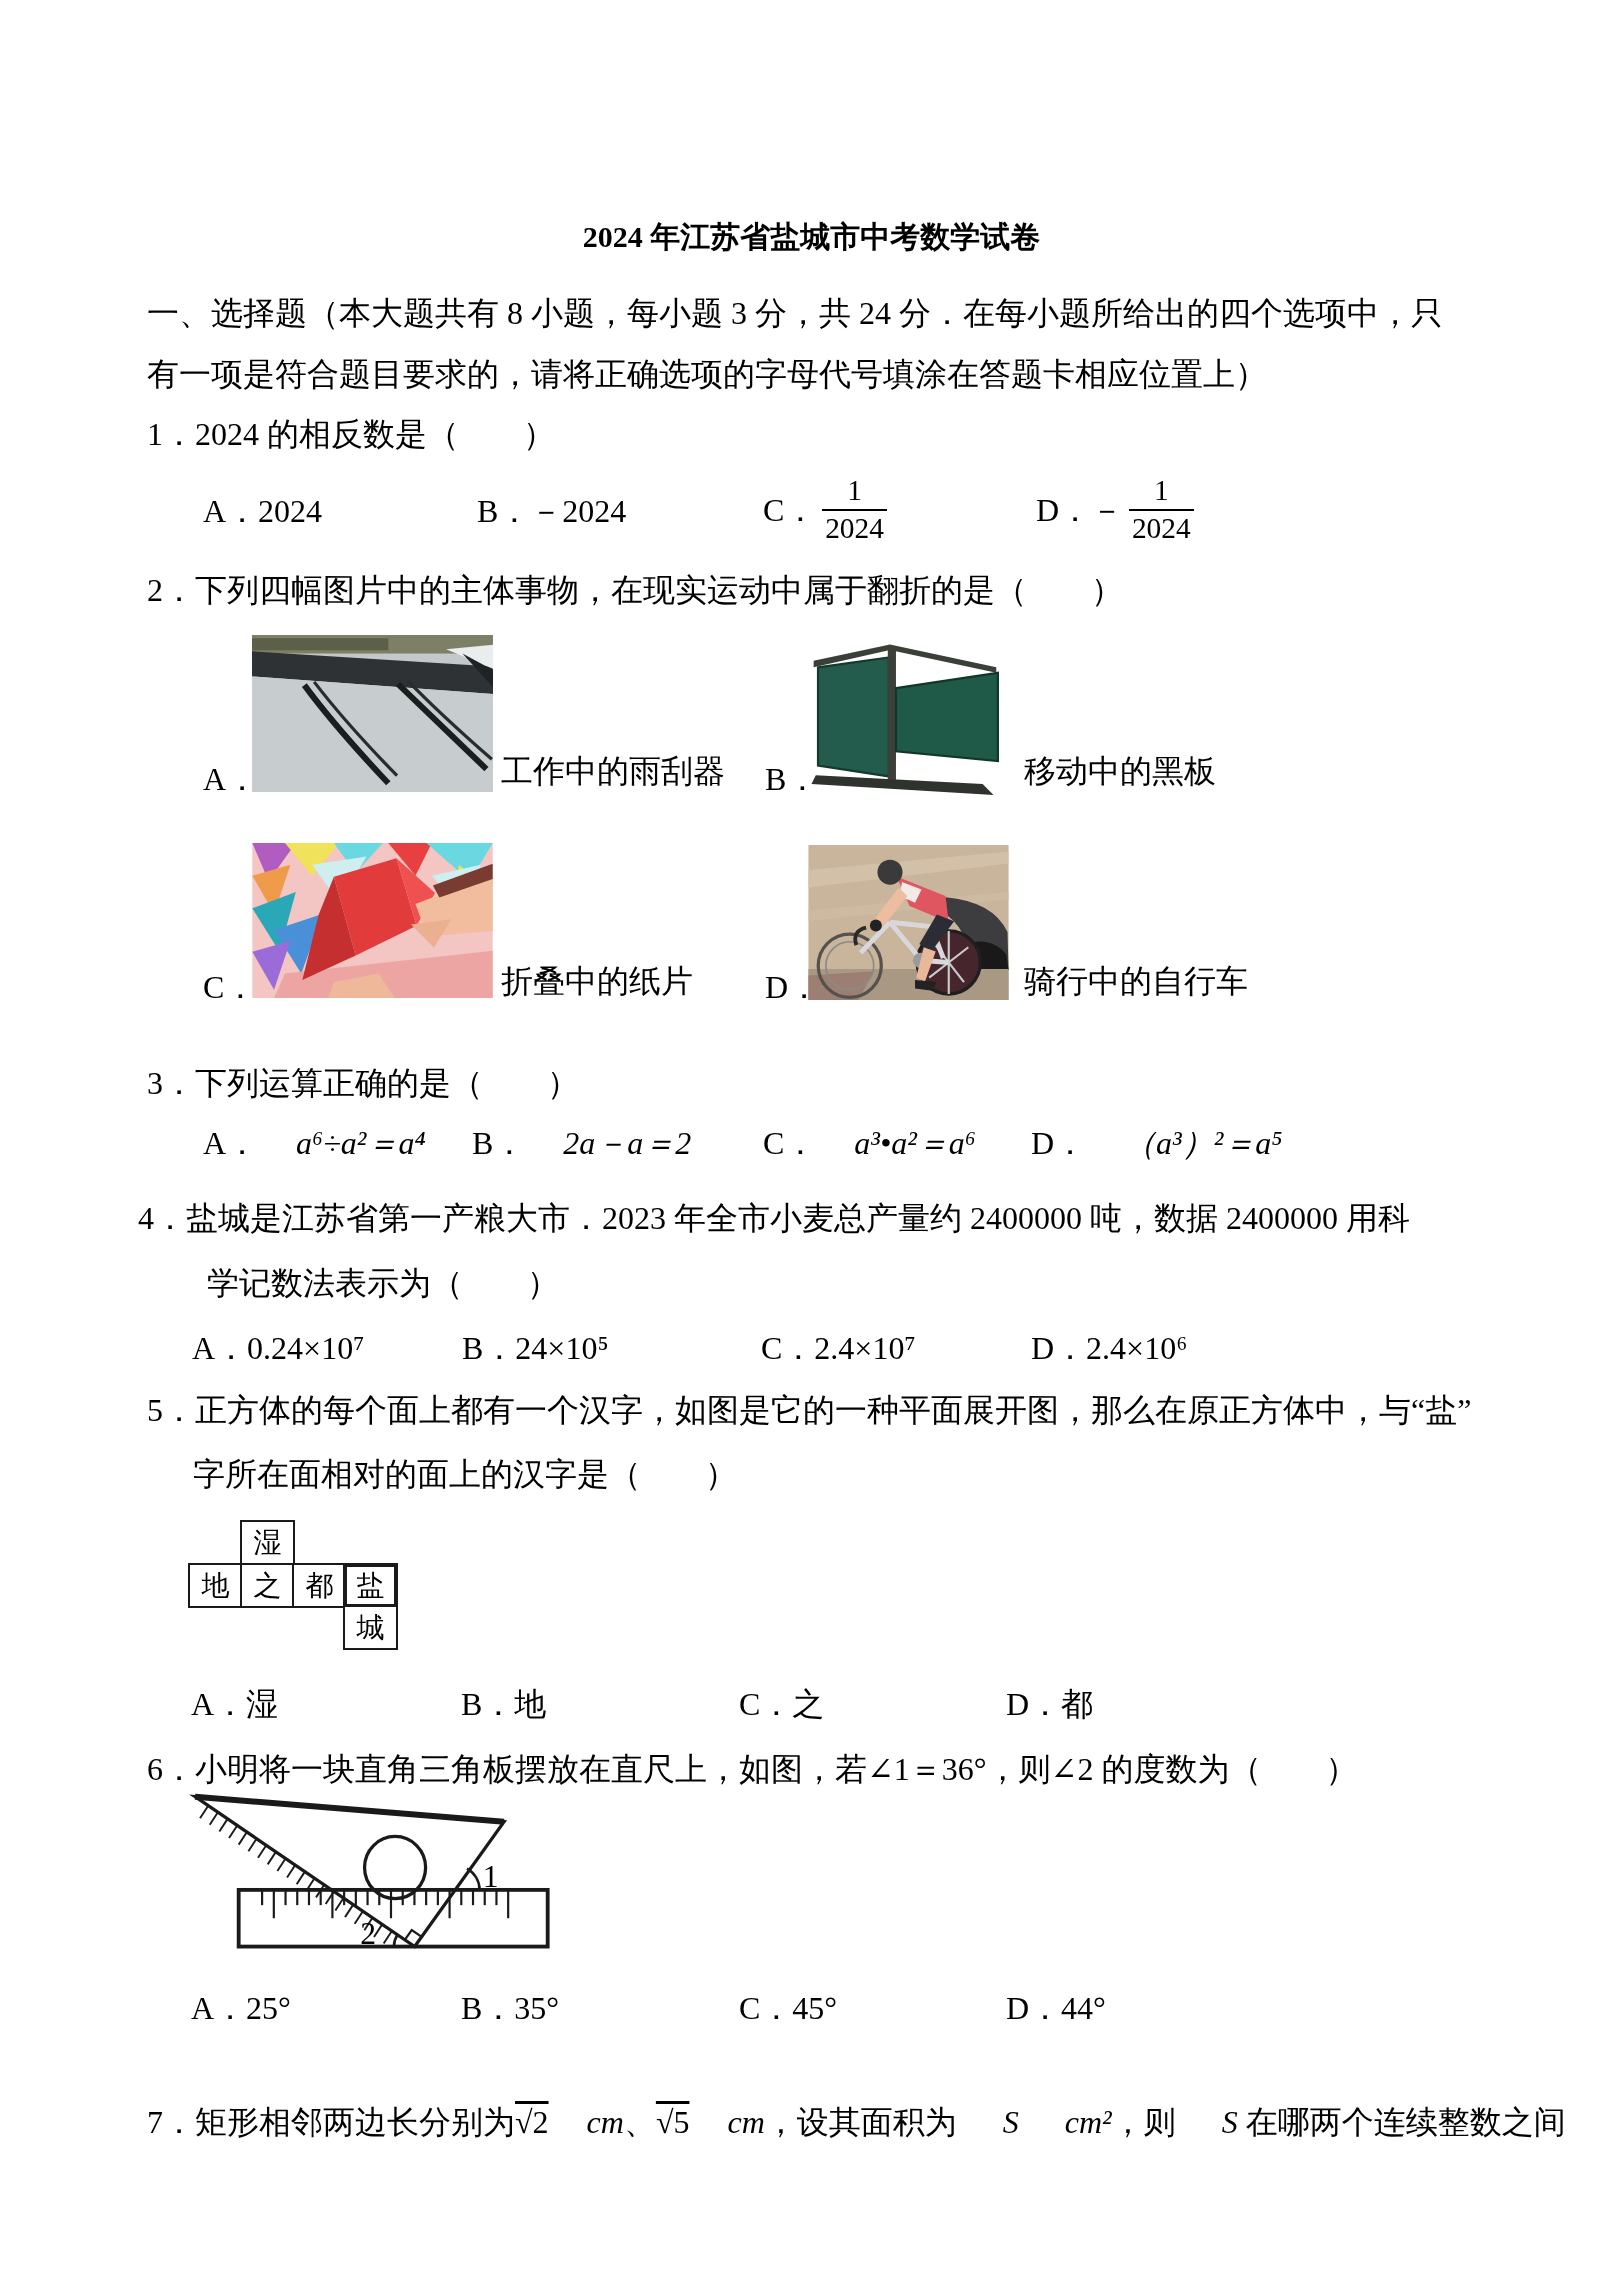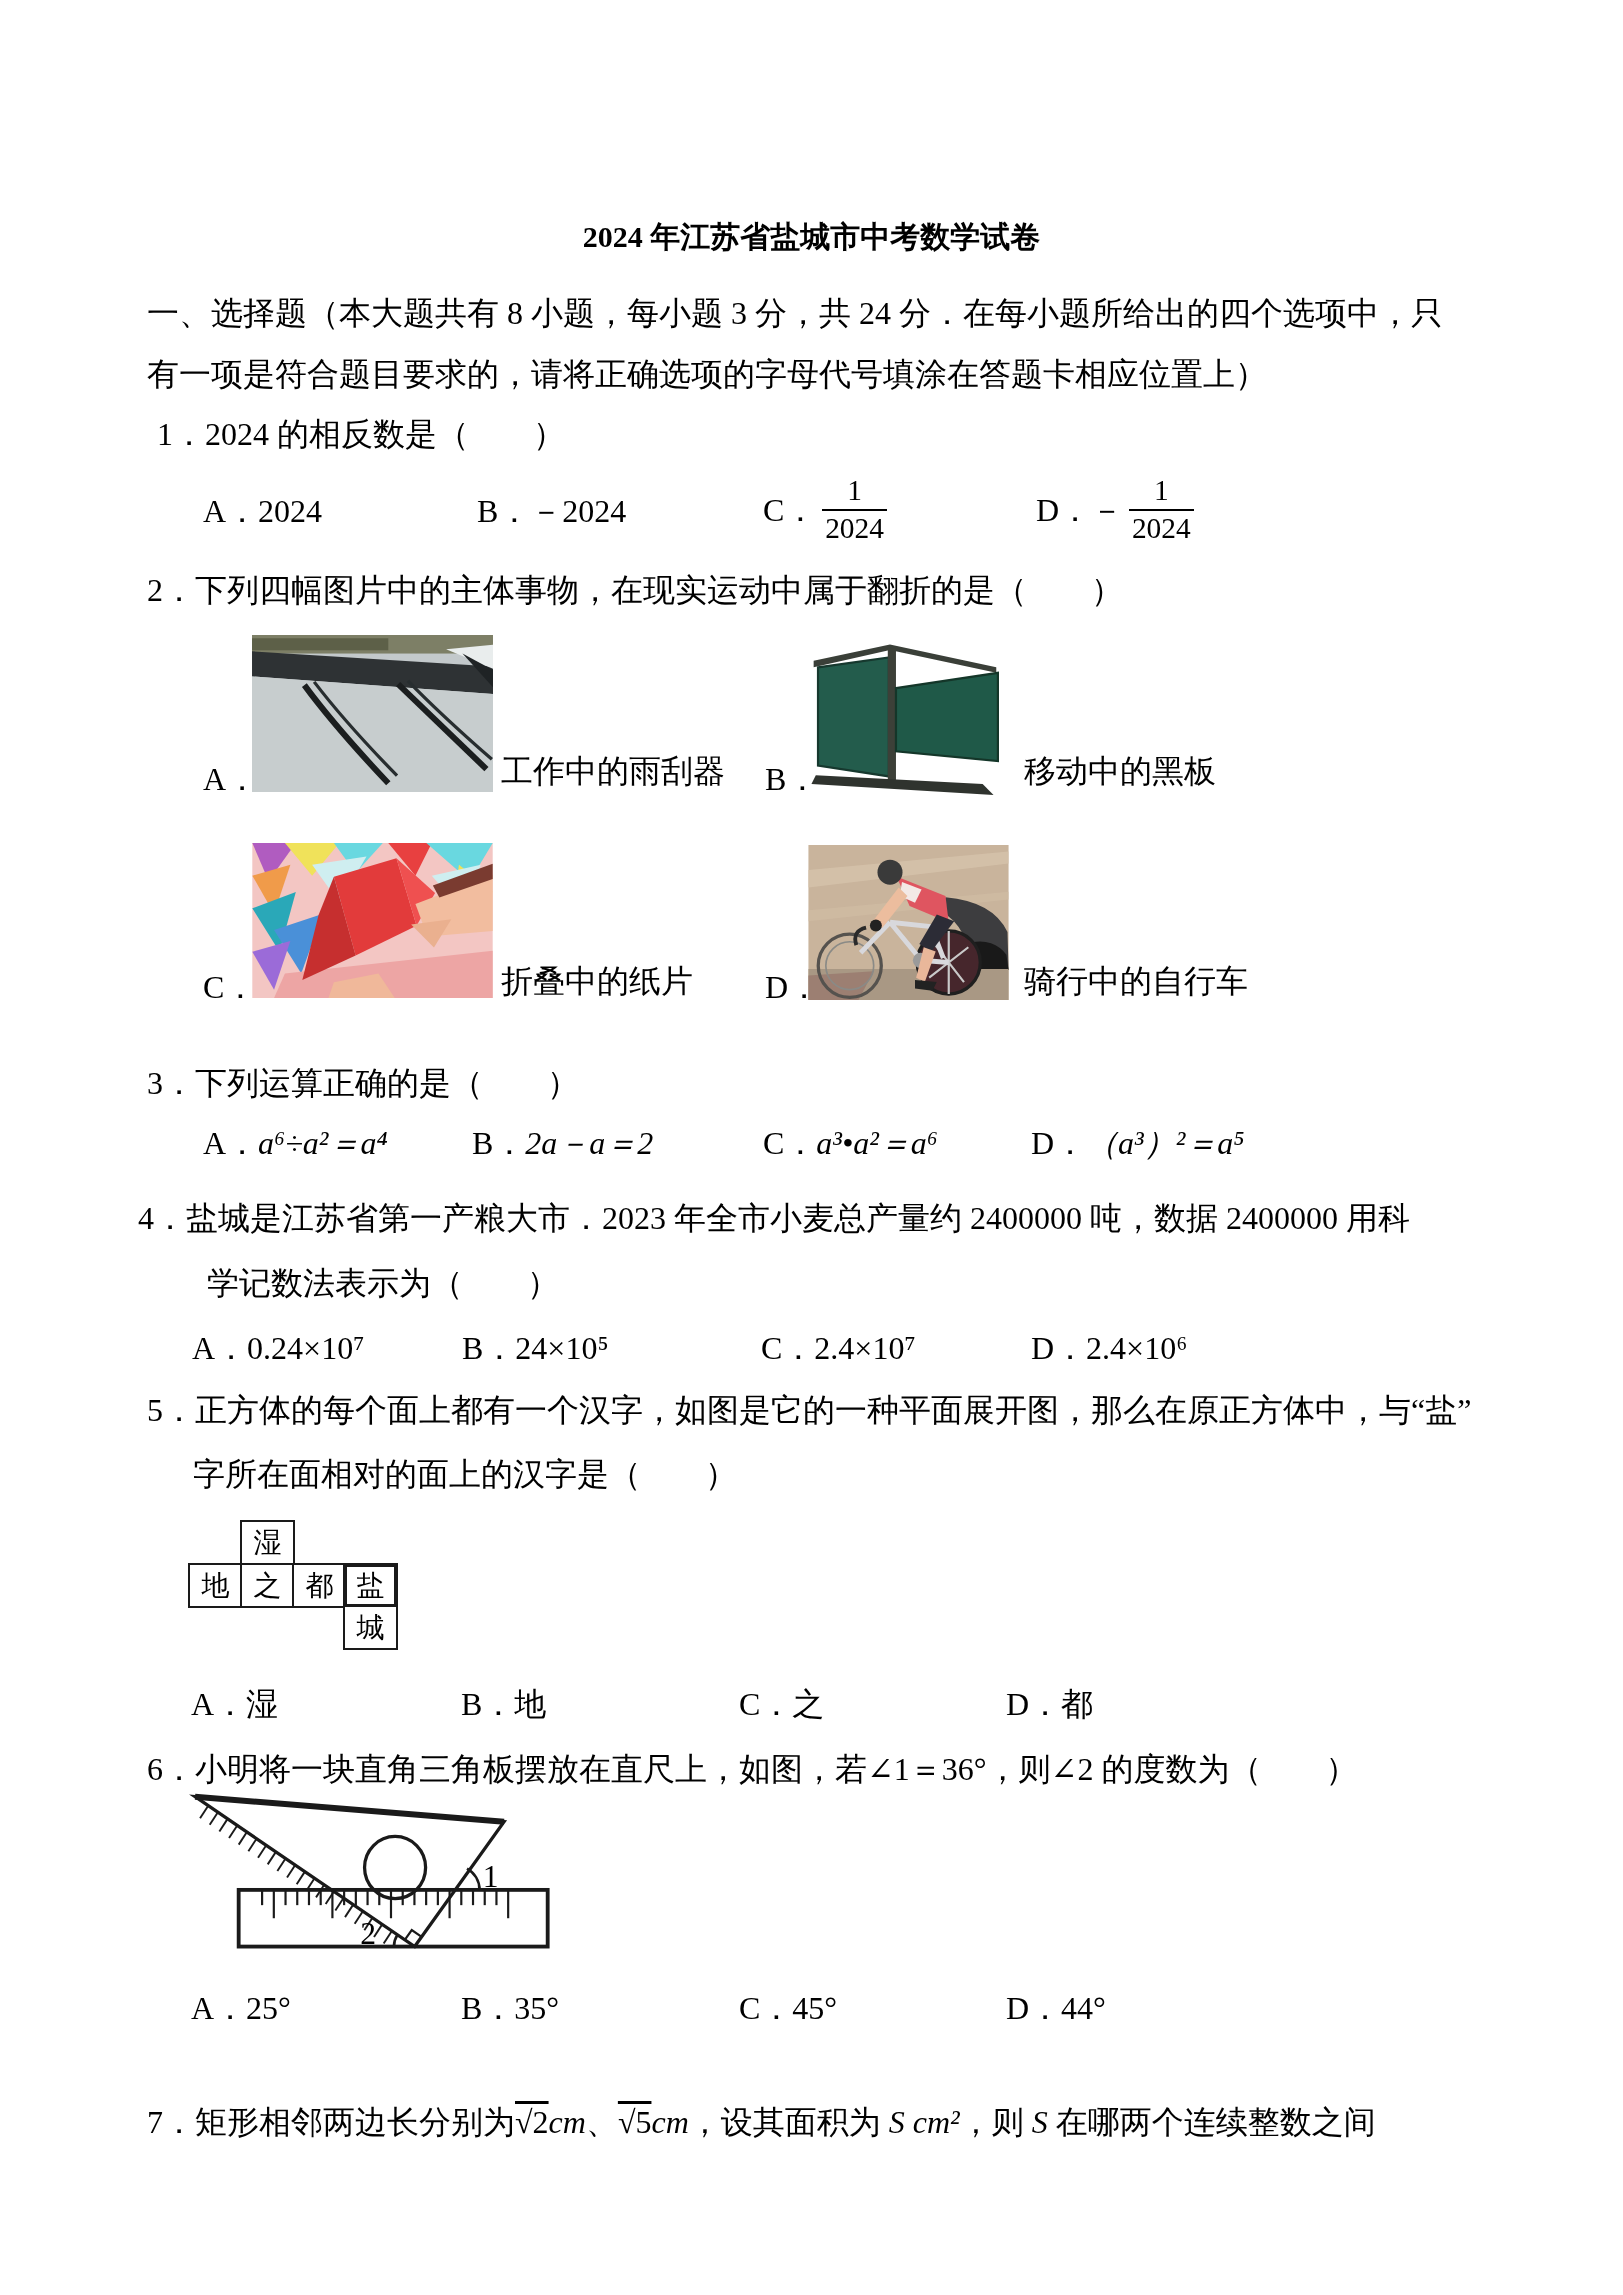--- a/index.html
+++ b/index.html
@@ -2,42 +2,42 @@
 <html style="font-size:8.7px"><head>
 <meta charset="utf-8">
 <style>
   html,body{margin:0;padding:0;background:#ffffff;}
   body{position:relative;width:1623px;height:2295px;color:#000;
        font-family:"Liberation Serif","DejaVu Serif",serif;}
   .abs{position:absolute;}
   .t{font-size:32px;white-space:nowrap;line-height:1.25;}
   .bold{font-weight:normal;}
   .title{left:0;top:217px;width:1623px;text-align:center;font-size:30px;font-weight:bold;white-space:nowrap;}
-  .math{font-style:italic;}
+  .math{font-style:italic;margin-left:38px;}
   .opt{display:flex;align-items:center;}
   .frac{display:inline-flex;flex-direction:column;text-align:center;font-size:29.4px;line-height:1.15;margin-left:5.5px;vertical-align:middle;}
   .frac .num{border-bottom:2.2px solid #000;padding:0 7.6px 1.1px 7.6px;}
   .frac .den{padding:1.1px 3.3px 0 3.3px;}
   .fracrow{height:93px;}
   .cell{position:absolute;width:55px;height:45px;box-sizing:border-box;border:2.7px solid #1a1a1a;
         display:flex;align-items:center;justify-content:center;font-size:28px;background:#fff;}
   .cell.thick{border-width:4.4px;}
   .sqrt{text-decoration:overline;}
   .photo{position:absolute;}
   svg text{font-family:"Liberation Serif","DejaVu Serif",serif;}
 </style>
 </head>
 <body>
 
 <div class="abs title">2024 年江苏省盐城市中考数学试卷</div>
 
 <div class="abs t bold" style="left:147px;top:293px">一、选择题（本大题共有 8 小题，每小题 3 分，共 24 分．在每小题所给出的四个选项中，只</div>
 <div class="abs t bold" style="left:147px;top:354px">有一项是符合题目要求的，请将正确选项的字母代号填涂在答题卡相应位置上）</div>
 
-<div class="abs t" style="left:157px;top:414px">1．2024 的相反数是（　　）</div>
+<div class="abs t" style="left:147px;top:414px">1．2024 的相反数是（　　）</div>
 
 <div class="abs t opt" style="left:203px;top:491px">
   <span>A．</span>
     <span>2024</span>
 </div>
 <div class="abs t opt" style="left:477px;top:491px">
   <span>B．</span>
     <span>－2024</span>
 </div>
 <div class="abs t opt fracrow" style="left:763px;top:463px">

